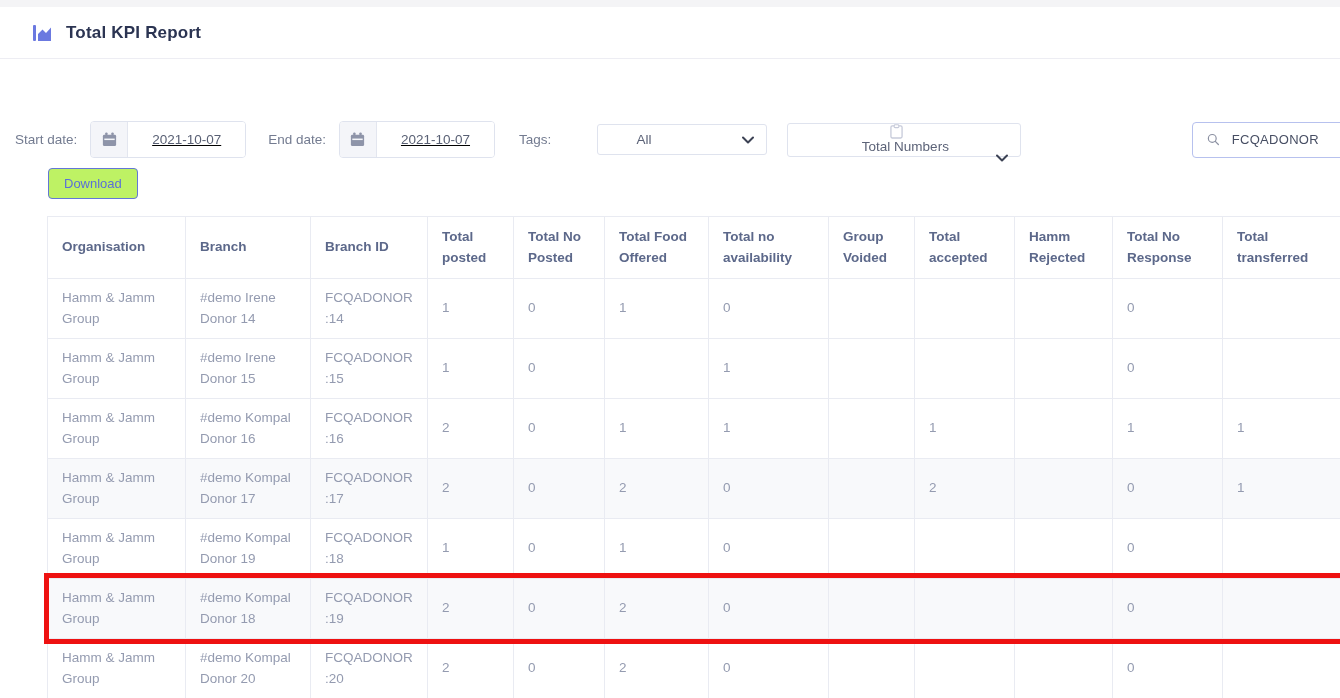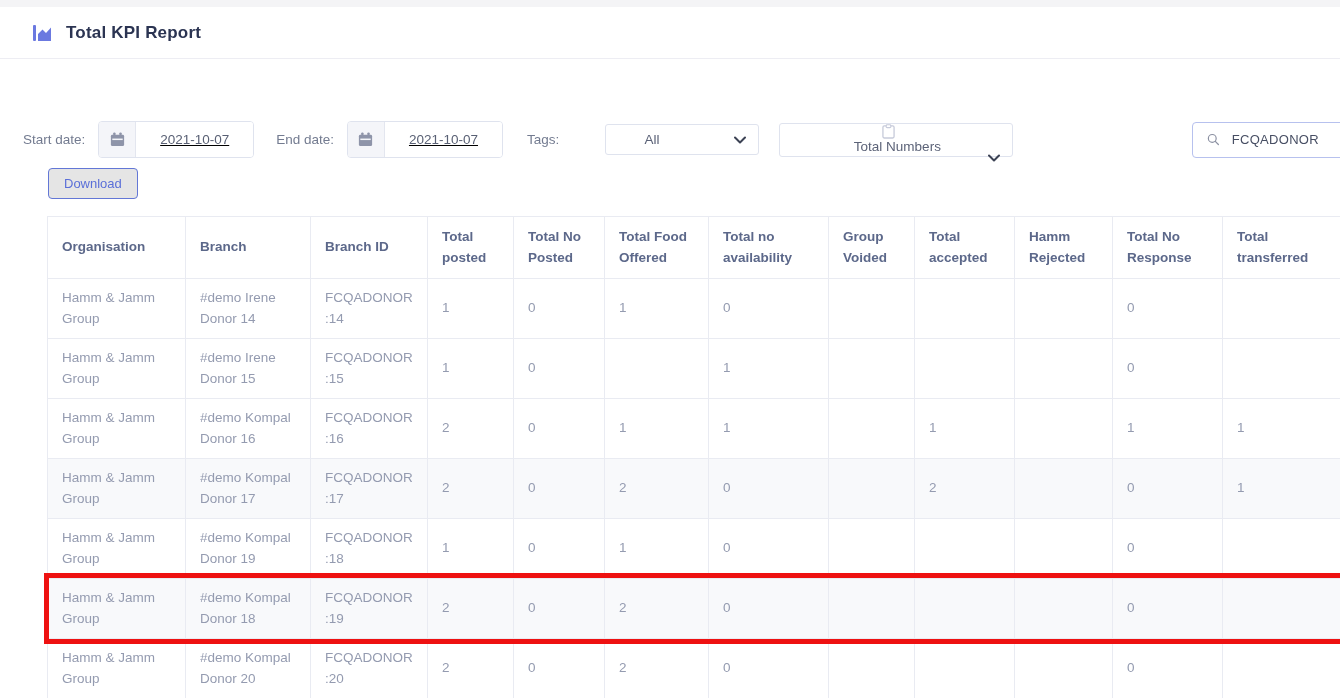--- a/index.html
+++ b/index.html
@@ -4,48 +4,48 @@
 <style>
   * { margin:0; padding:0; box-sizing:border-box; }
   html,body { width:1340px; height:698px; overflow:hidden; background:#ffffff;
     font-family:"Liberation Sans", sans-serif; }
   .top-strip { height:7px; background:#f4f4f6; }
   .topbar { height:52px; background:#fff; border-bottom:1px solid #ededf3;
     display:flex; align-items:center; padding-left:32px; }
   .topbar .app-icon { width:22px; height:22px; margin-right:12px; display:inline-flex; }
   .topbar h1 { font-size:17px; font-weight:700; color:#2b3452; letter-spacing:.2px; }
 
-  .filters { display:flex; align-items:center; margin-top:62px; padding-left:23px; }
+  .filters { display:flex; align-items:center; margin-top:62px; padding-left:15px; }
   .flabel { font-size:13.5px; color:#737b90; white-space:nowrap; }
 
   .date-field { display:flex; align-items:stretch; height:37px; width:156px;
     border:1px solid #dfe3ee; border-radius:4px; background:#fff; overflow:hidden; margin-left:13px;text-decoration:underline; }
   .icon-box { width:48px; background:#f4f5f9; border-right:1px solid #e3e6ef;
     display:flex; align-items:center; justify-content:center; }
   .date-input { border:none; outline:none; width:100%; text-align:center;
     font-size:13.5px; color:#596074; font-family:inherit; background:#fff; }
 
   .gap-end { margin-left:22px; }
   .gap-tags { margin-left:24px; }
 
   .select { display:flex; align-items:center; height:31px; border:1px solid #dfe3ee;
     border-radius:3px; background:#fff; font-size:13.5px; color:#5c6378; cursor:pointer; }
-  .select-tags { width:154px; margin-left:46px; padding:0 12px 0 38px; }
+  .select-tags { width:170px; margin-left:46px; padding:0 12px 0 38px; }
   .select-metric { width:234px; margin-left:20px; padding:0 12px 0 14px; height:34px;flex-direction:column; }
   .select .select-text { flex:1; }
   .select .chev { margin-left:auto; flex:none; }
   .select .clip { margin-right:18px; flex:none; display:inline-flex; }
 
   .search-box { margin-left:auto; margin-right:-42px; display:flex; align-items:center;
     width:190px; height:36px; border:1px solid #b7c1ee; border-radius:4px;
     padding:0 10px 0 14px; background:#fff; }
   .search-box input { border:none; outline:none; font-size:13px; color:#474e63;
     font-family:inherit; width:100%; margin-left:12px; letter-spacing:.3px; }
 
-  .download-btn { margin:10px 0 0 48px; display:inline-block; background:#e5e5e5;
+  .download-btn { margin:10px 0 0 48px; display:inline-block; background:#bef264;
     border:1px solid #6377d6; color:#5a6fd8; font-size:13px; font-family:inherit;
     padding:7px 15px; border-radius:4px; cursor:pointer; }
 
   .table-wrap { position:relative; margin:17px 0 0 47px; width:1293px; }
   table { border-collapse:collapse; table-layout:fixed; width:1293px; }
   th, td { border:1px solid #e9ebf2; text-align:left; vertical-align:middle;
     padding:8px 14px; word-wrap:break-word; }
   th { height:62px; font-size:13.5px; font-weight:700; color:#5c688a; line-height:1.55; }
   td { height:60px; font-size:13.5px; font-weight:400; color:#949bb0; line-height:1.5; }
   tr.striped td { background:#f8f9fb; }

